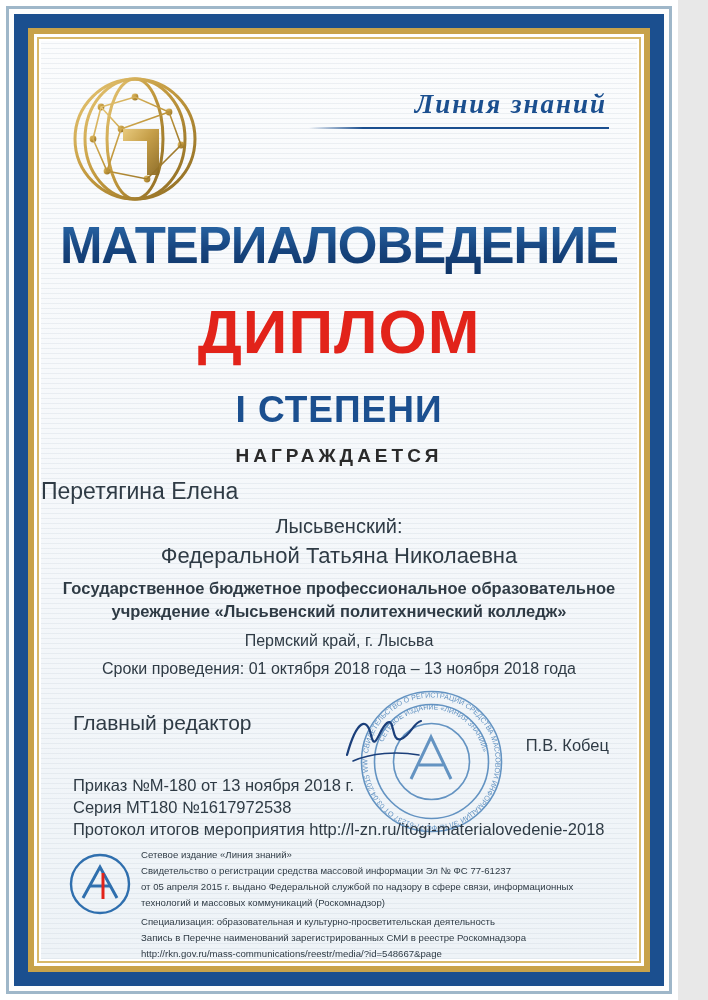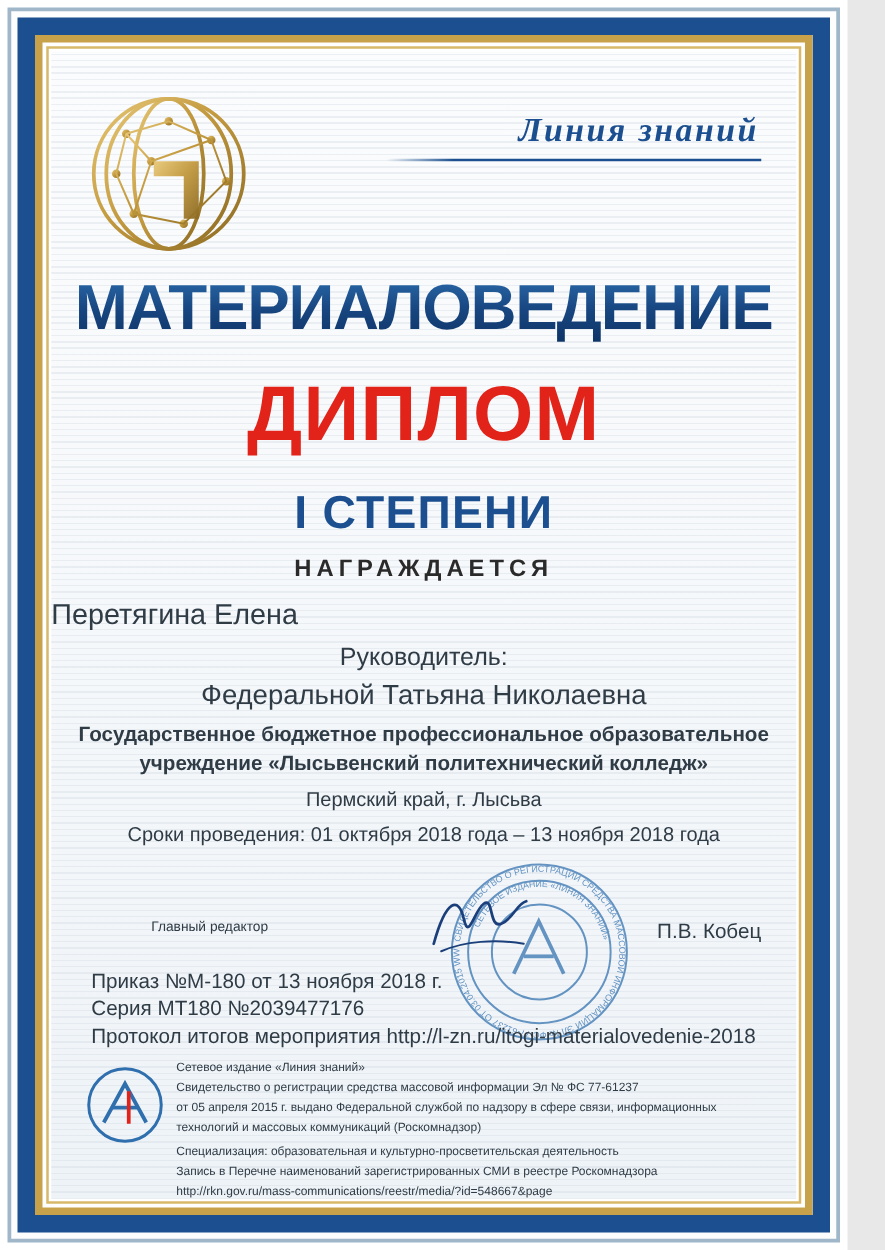--- a/index.html
+++ b/index.html
@@ -205,24 +205,23 @@
     top: 619px;
     text-align: center;
     font-size: 16px;
     color: #2f3b45;
   }
 
   
   .editor-label {
     position: absolute;
     left: 32px;
-    top: 695px;
-    font-size: 11px;
-    color: #2f3b45;
-    margin-left: 48px;
+    top: 670px;
+    font-size: 21px;
+    color: #2f3b45;
   }
   .editor-name {
     position: absolute;
     right: 28px;
     top: 695px;
     font-size: 16.5px;
     color: #2f3b45;
   }
   .signature {
     position: absolute;
@@ -346,21 +345,21 @@
     </div>
 
     <div class="script-title">Линия знаний</div>
     <div class="script-underline"></div>
 
     <div class="subject">МАТЕРИАЛОВЕДЕНИЕ</div>
     <div class="diploma">ДИПЛОМ</div>
     <div class="degree">I СТЕПЕНИ</div>
     <div class="awarded">НАГРАЖДАЕТСЯ</div>
     <div class="recipient">Перетягина Елена</div>
-    <div class="supervisor-label">Руководитель:</div>
+    <div class="supervisor-label">Лысьвенский:</div>
     <div class="supervisor-name">Федеральной Татьяна Николаевна</div>
     <div class="org-line l2">учреждение «Лысьвенский политехнический колледж»</div>
     <div class="org-line l1">Государственное бюджетное профессиональное образовательное</div>
     <div class="region">Пермский край, г. Лысьва</div>
     <div class="dates">Сроки проведения: 01 октября 2018 года – 13 ноября 2018 года</div>
 
     <div class="stamp">
       <svg viewBox="0 0 145 145" width="145" height="145">
         <defs>
           <path id="arcOuter" d="M72.5,72.5 m-64,0 a64,64 0 1,1 128,0 a64,64 0 1,1 -128,0"></path>
@@ -388,21 +387,21 @@
       <svg viewBox="0 0 90 60" width="90" height="60">
         <path d="M6 46 C16 10, 26 8, 30 26 C34 44, 38 20, 46 14 C54 8, 50 34, 60 30 C70 26, 72 14, 80 12" fill="none" stroke="#1b3f7a" stroke-width="2.2" stroke-linecap="round"></path>
         <path d="M12 52 C30 44, 56 42, 78 46" fill="none" stroke="#1b3f7a" stroke-width="1.6" stroke-linecap="round"></path>
       </svg>
     </div>
 
     <div class="editor-label">Главный редактор</div>
     <div class="editor-name">П.В. Кобец</div>
 
     <div class="order-line o1">Приказ №М-180 от 13 ноября 2018 г.</div>
-    <div class="order-line o2">Серия МТ180 №2039477176</div>
+    <div class="order-line o2">Серия МТ180 №1617972538</div>
     <div class="order-line o3">Протокол итогов мероприятия http://l-zn.ru/itogi-materialovedenie-2018</div>
 
     <div class="footer">
       <div class="footer-logo">
         <svg viewBox="0 0 62 62" width="62" height="62">
           <circle cx="31" cy="31" r="29" fill="none" stroke="#2f6fae" stroke-width="2.4"></circle>
           <path d="M14 45 L31 14 L48 45" fill="none" stroke="#2f6fae" stroke-width="3"></path>
           <path d="M21 33 H41" fill="none" stroke="#2f6fae" stroke-width="3"></path>
           <path d="M34 20 L34 46" fill="none" stroke="#e2231a" stroke-width="3"></path>
         </svg>

